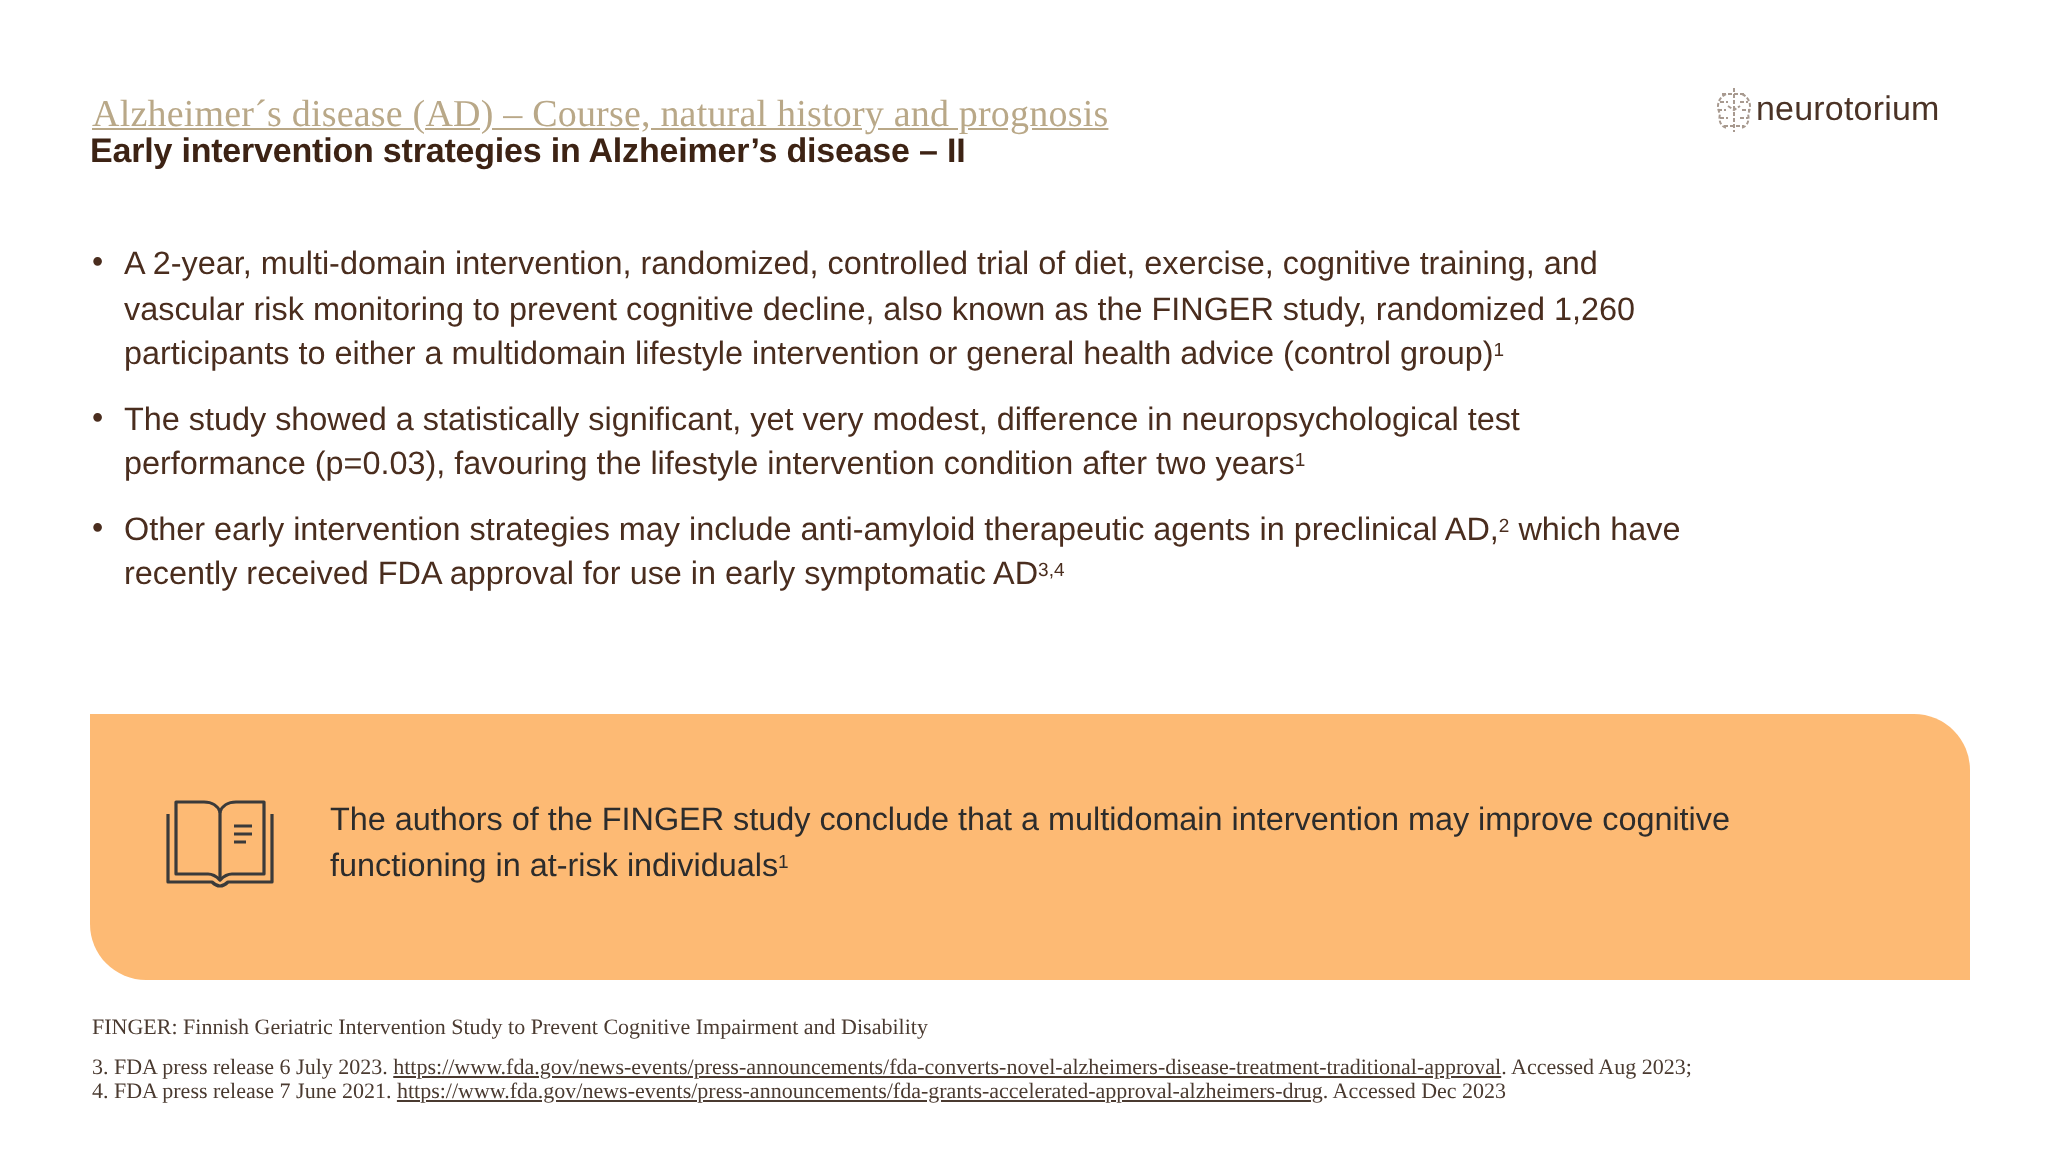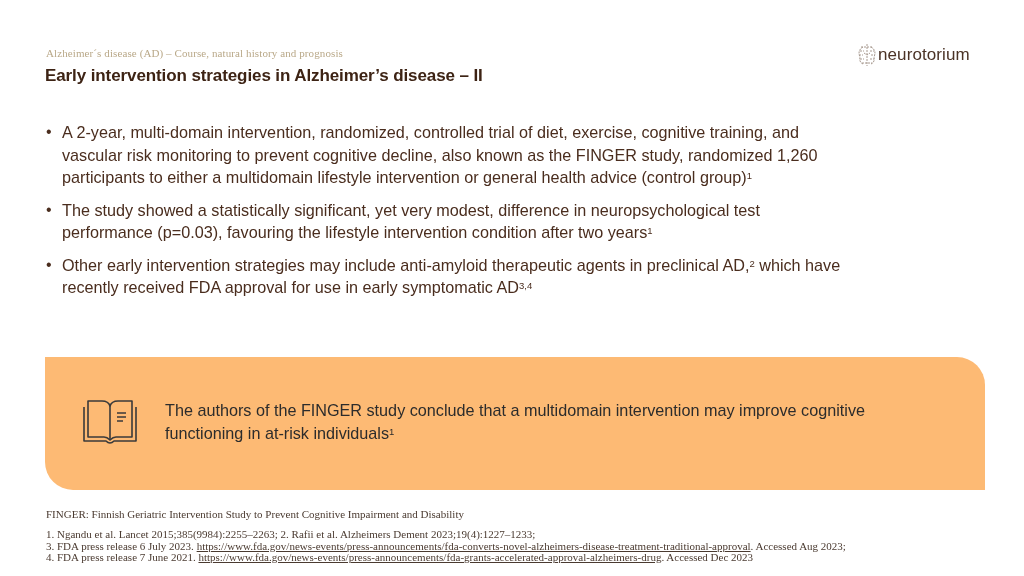--- a/index.html
+++ b/index.html
@@ -1,22 +1,22 @@
 <!DOCTYPE html>
 <html><head>
   <meta charset="utf-8">
   <style>
     * { margin: 0; padding: 0; box-sizing: border-box; }
     html, body { width: 1024px; height: 576px; background: #ffffff; overflow: hidden; }
     body { position: relative; font-family: "Liberation Sans", sans-serif; color: #4a2d1e; }
 
     .subtitle {
       position: absolute; left: 46px; top: 47px;
-      font-family: "Liberation Serif", serif; font-size: 11px; color: #b9a888;
-      letter-spacing: 0.1px; white-space: nowrap;
+      font-family: "Liberation Serif", serif; font-size: 19px; color: #b9a888;
+      letter-spacing: 0.1px; white-space: nowrap; text-decoration: underline;
     }
     .title {
       position: absolute; left: 45px; top: 66px;
       font-family: "Liberation Sans", sans-serif; font-weight: bold;
       font-size: 17px; color: #3d2314; white-space: nowrap; letter-spacing: -0.1px;
     }
 
     .logo {
       position: absolute; left: 857px; top: 43px; display: flex; align-items: center; gap: 1px;
     }
@@ -93,20 +93,19 @@
     <path d="M4 10 V44 H26 C27 45 28 46 30 46 C32 46 33 45 34 44 H56 V10"></path>
     <path d="M37 16 H46 M37 20 H46 M37 24 H43"></path>
   </svg>
   <div class="callout-text">
     <span>The authors of the FINGER study  conclude  that a multidomain  intervention  may improve cognitive  functioning  in at-risk individuals</span><sup>1</sup>
   </div>
 </div>
 
 <div class="footnotes">
   <div class="abbrev">FINGER: Finnish Geriatric Intervention Study to Prevent Cognitive Impairment and Disability</div>
-  <div class="ref-line">1. Ngandu et al. Lancet 2015;385(9984):2255–2263; 2. Rafii et al. Alzheimers Dement 2023;19(4):1227–1233;</div>
   <div class="ref-line">
     <span>3. FDA press release 6 July 2023. </span><a class="ref-link">https://www.fda.gov/news-events/press-announcements/fda-converts-novel-alzheimers-disease-treatment-traditional-approval</a><span>. Accessed Aug 2023;</span>
   </div>
   <div class="ref-line">
     <span>4. FDA press release 7 June 2021. </span><a class="ref-link">https://www.fda.gov/news-events/press-announcements/fda-grants-accelerated-approval-alzheimers-drug</a><span>. Accessed Dec 2023</span>
   </div>
 </div>
 
 </body></html>

